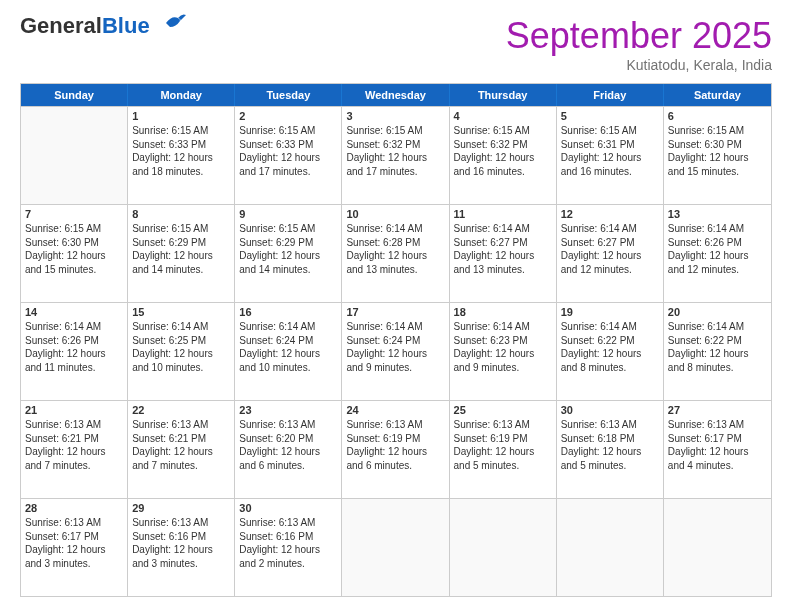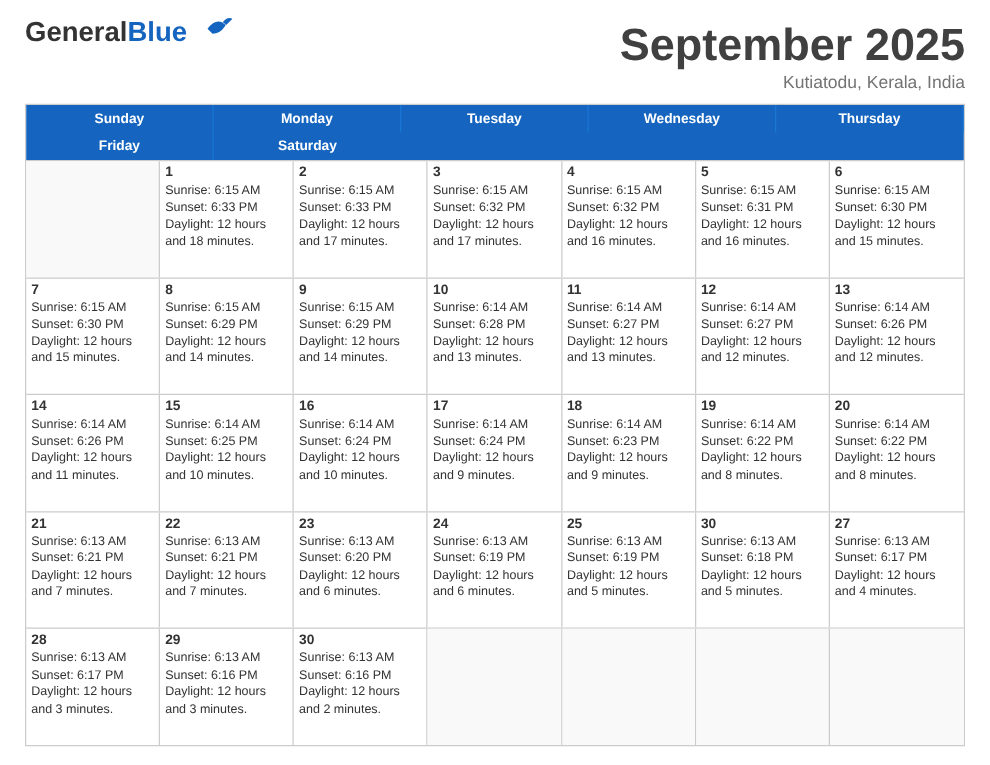--- a/index.html
+++ b/index.html
@@ -34,36 +34,36 @@
       color: #333;
       line-height: 1;
     }
     .logo-text .general { color: #333; }
     .logo-text .blue { color: #1565c0; }
     .title-block {
       text-align: right;
     }
     .month-title {
       font-size: 36px;
-      font-weight: bold;
-      color: #404040;
+      font-weight: normal;
+      color: #a21caf;
     }
     .location {
       font-size: 14px;
       color: #737373;
     }
     .calendar {
       flex: 1;
       display: flex;
       flex-direction: column;
       border: 1px solid #ccc;
     }
     .cal-header {
       display: grid;
-      grid-template-columns: repeat(5, 1fr);
+      grid-template-columns: repeat(7, 1fr);
       background: #1565c0;
     }
     .cal-header-cell {
       color: #fff;
       font-size: 11px;
       font-weight: bold;
       text-align: center;
       padding: 5px 2px;
       border-right: 1px solid #1976d2;
     }

